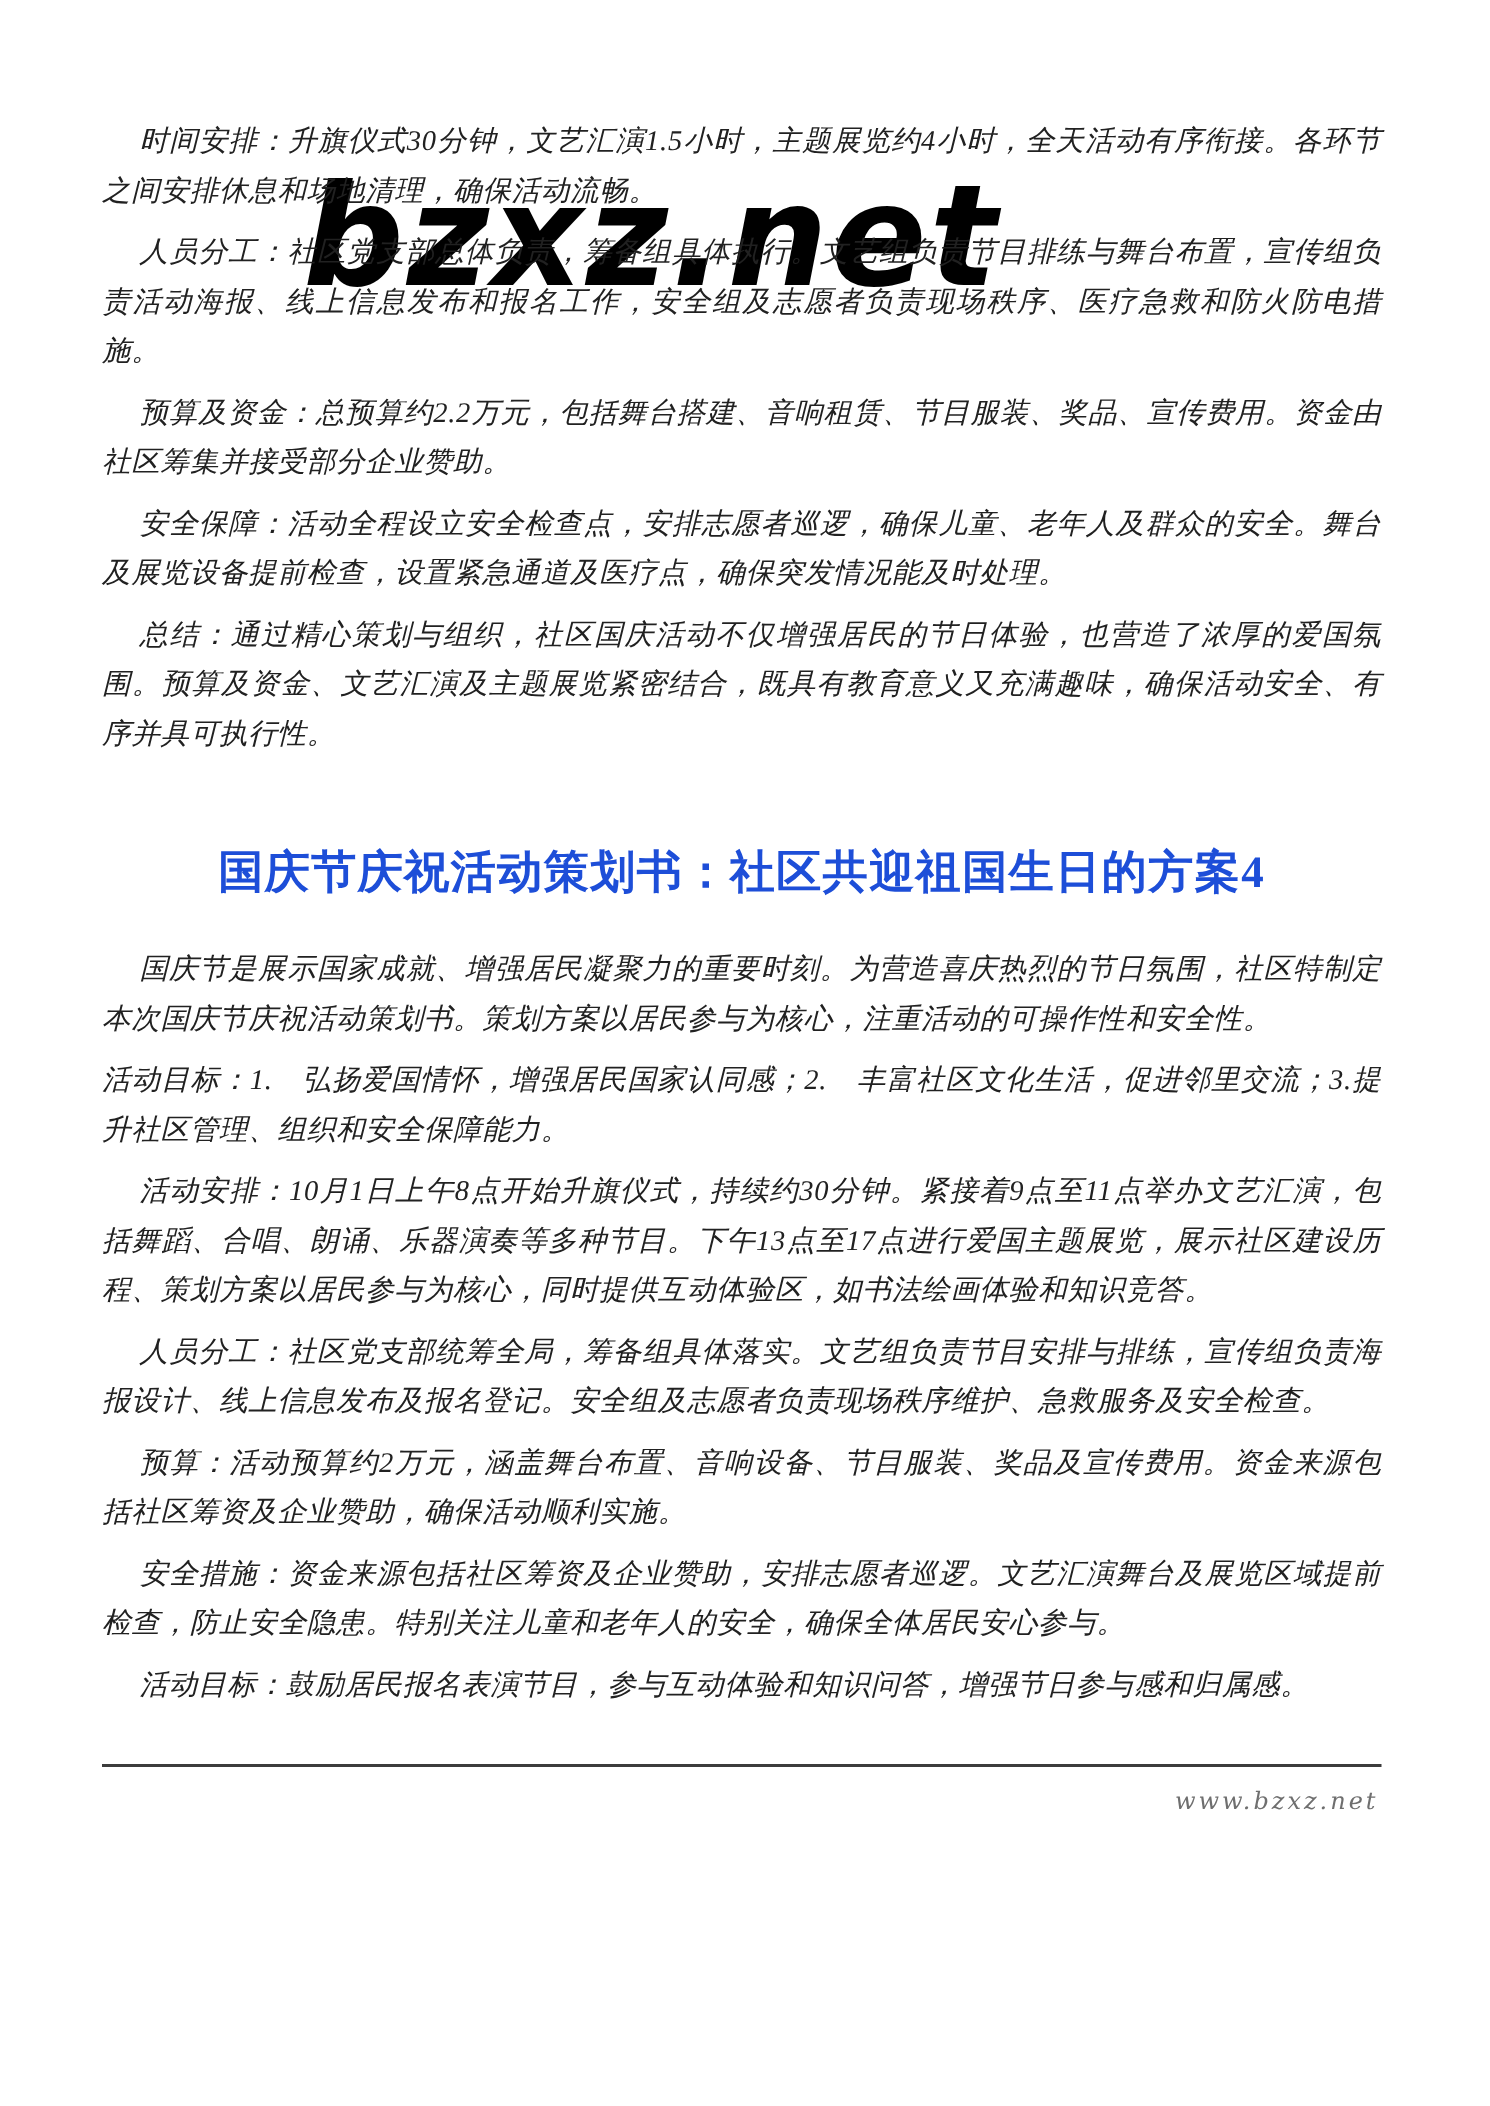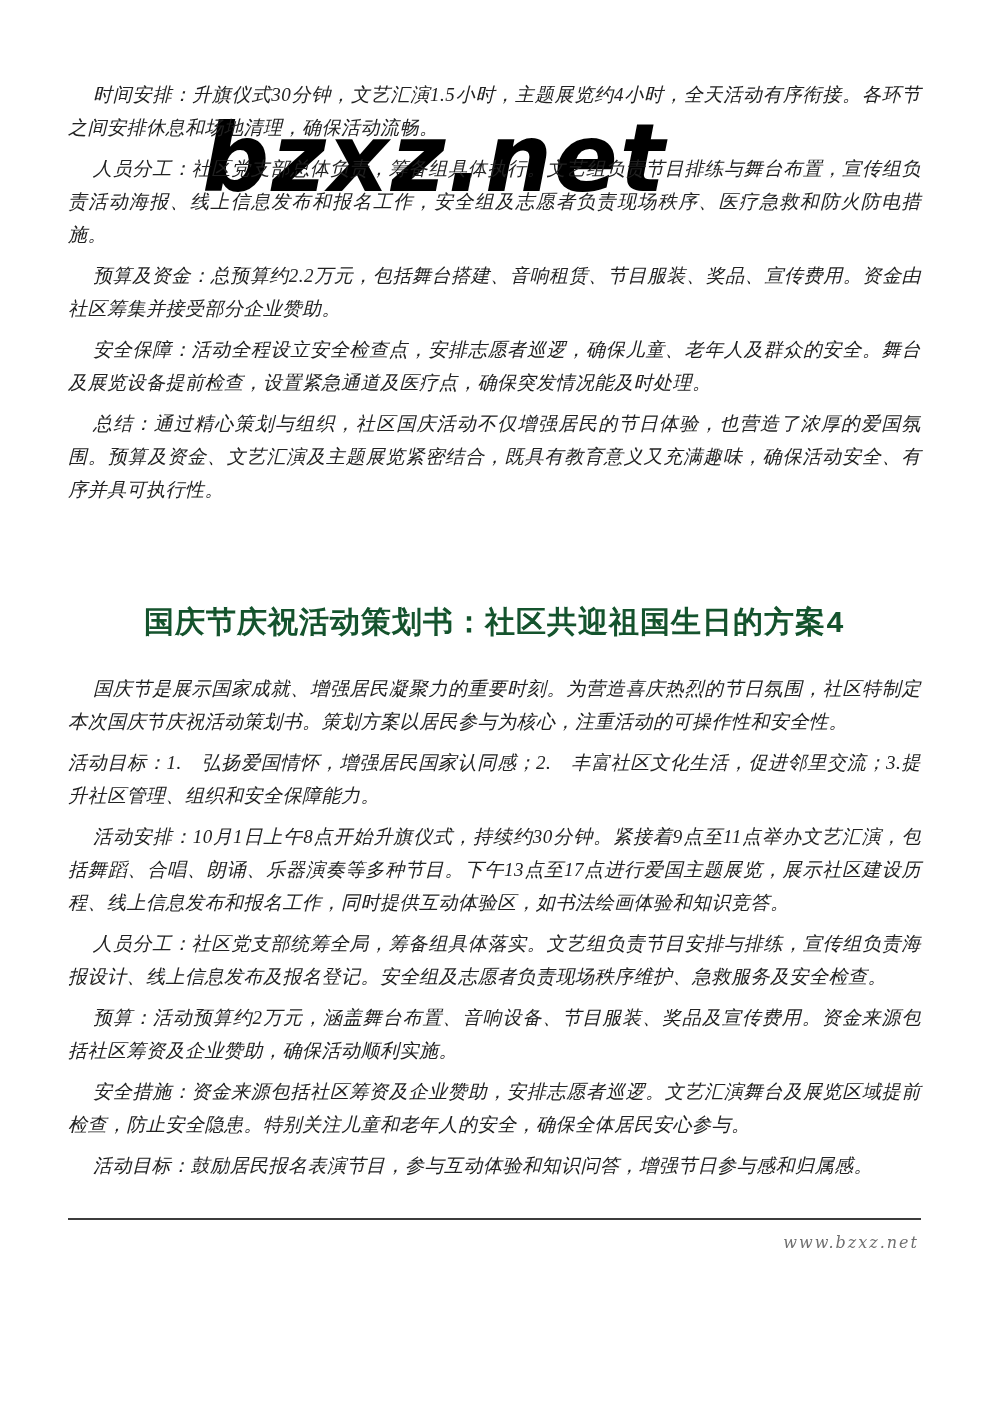--- a/index.html
+++ b/index.html
@@ -46,24 +46,23 @@
     font-style: italic;
   }
   p.para.no-indent {
     text-indent: 0;
   }
   h1.doc-title {
     font-size: 30px;
     line-height: 44px;
     font-weight: bold;
     text-align: center;
-    color: #14532d;
-    margin: 96px 0 26px 0;
+    color: #1d4ed8;
+    margin: 54px 0 26px 0;
     letter-spacing: 1px;
-    font-family: Liberation Mono, monospace;
   }
   .footer-rule {
     margin-top: 36px;
     height: 0;
     border: none;
     border-top: 2px solid #3c3c3c;
   }
   .page-footer {
     text-align: right;
     padding: 5px 2px 0 0;
@@ -87,21 +86,21 @@
   <p class="para">时间安排：升旗仪式30分钟，文艺汇演1.5小时，主题展览约4小时，全天活动有序衔接。各环节之间安排休息和场地清理，确保活动流畅。</p>
   <p class="para">人员分工：社区党支部总体负责，筹备组具体执行。文艺组负责节目排练与舞台布置，宣传组负责活动海报、线上信息发布和报名工作，安全组及志愿者负责现场秩序、医疗急救和防火防电措施。</p>
   <p class="para">预算及资金：总预算约2.2万元，包括舞台搭建、音响租赁、节目服装、奖品、宣传费用。资金由社区筹集并接受部分企业赞助。</p>
   <p class="para">安全保障：活动全程设立安全检查点，安排志愿者巡逻，确保儿童、老年人及群众的安全。舞台及展览设备提前检查，设置紧急通道及医疗点，确保突发情况能及时处理。</p>
   <p class="para">总结：通过精心策划与组织，社区国庆活动不仅增强居民的节日体验，也营造了浓厚的爱国氛围。预算及资金、文艺汇演及主题展览紧密结合，既具有教育意义又充满趣味，确保活动安全、有序并具可执行性。</p>
 
   <h1 class="doc-title">国庆节庆祝活动策划书：社区共迎祖国生日的方案4</h1>
 
   <p class="para">国庆节是展示国家成就、增强居民凝聚力的重要时刻。为营造喜庆热烈的节日氛围，社区特制定本次国庆节庆祝活动策划书。策划方案以居民参与为核心，注重活动的可操作性和安全性。</p>
   <p class="para no-indent">活动目标：1.　弘扬爱国情怀，增强居民国家认同感；2.　丰富社区文化生活，促进邻里交流；3.提升社区管理、组织和安全保障能力。</p>
-  <p class="para">活动安排：10月1日上午8点开始升旗仪式，持续约30分钟。紧接着9点至11点举办文艺汇演，包括舞蹈、合唱、朗诵、乐器演奏等多种节目。下午13点至17点进行爱国主题展览，展示社区建设历程、线上信息发布和报名工作，同时提供互动体验区，如书法绘画体验和知识竞答。</p>
+  <p class="para">活动安排：10月1日上午8点开始升旗仪式，持续约30分钟。紧接着9点至11点举办文艺汇演，包括舞蹈、合唱、朗诵、乐器演奏等多种节目。下午13点至17点进行爱国主题展览，展示社区建设历程、策划方案以居民参与为核心，同时提供互动体验区，如书法绘画体验和知识竞答。</p>
   <p class="para">人员分工：社区党支部统筹全局，筹备组具体落实。文艺组负责节目安排与排练，宣传组负责海报设计、线上信息发布及报名登记。安全组及志愿者负责现场秩序维护、急救服务及安全检查。</p>
   <p class="para">预算：活动预算约2万元，涵盖舞台布置、音响设备、节目服装、奖品及宣传费用。资金来源包括社区筹资及企业赞助，确保活动顺利实施。</p>
   <p class="para">安全措施：资金来源包括社区筹资及企业赞助，安排志愿者巡逻。文艺汇演舞台及展览区域提前检查，防止安全隐患。特别关注儿童和老年人的安全，确保全体居民安心参与。</p>
   <p class="para">活动目标：鼓励居民报名表演节目，参与互动体验和知识问答，增强节日参与感和归属感。</p>
 
   <hr class="footer-rule">
   <div class="page-footer">
     <span class="site-text">www.bzxz.net</span>
   </div>
 

